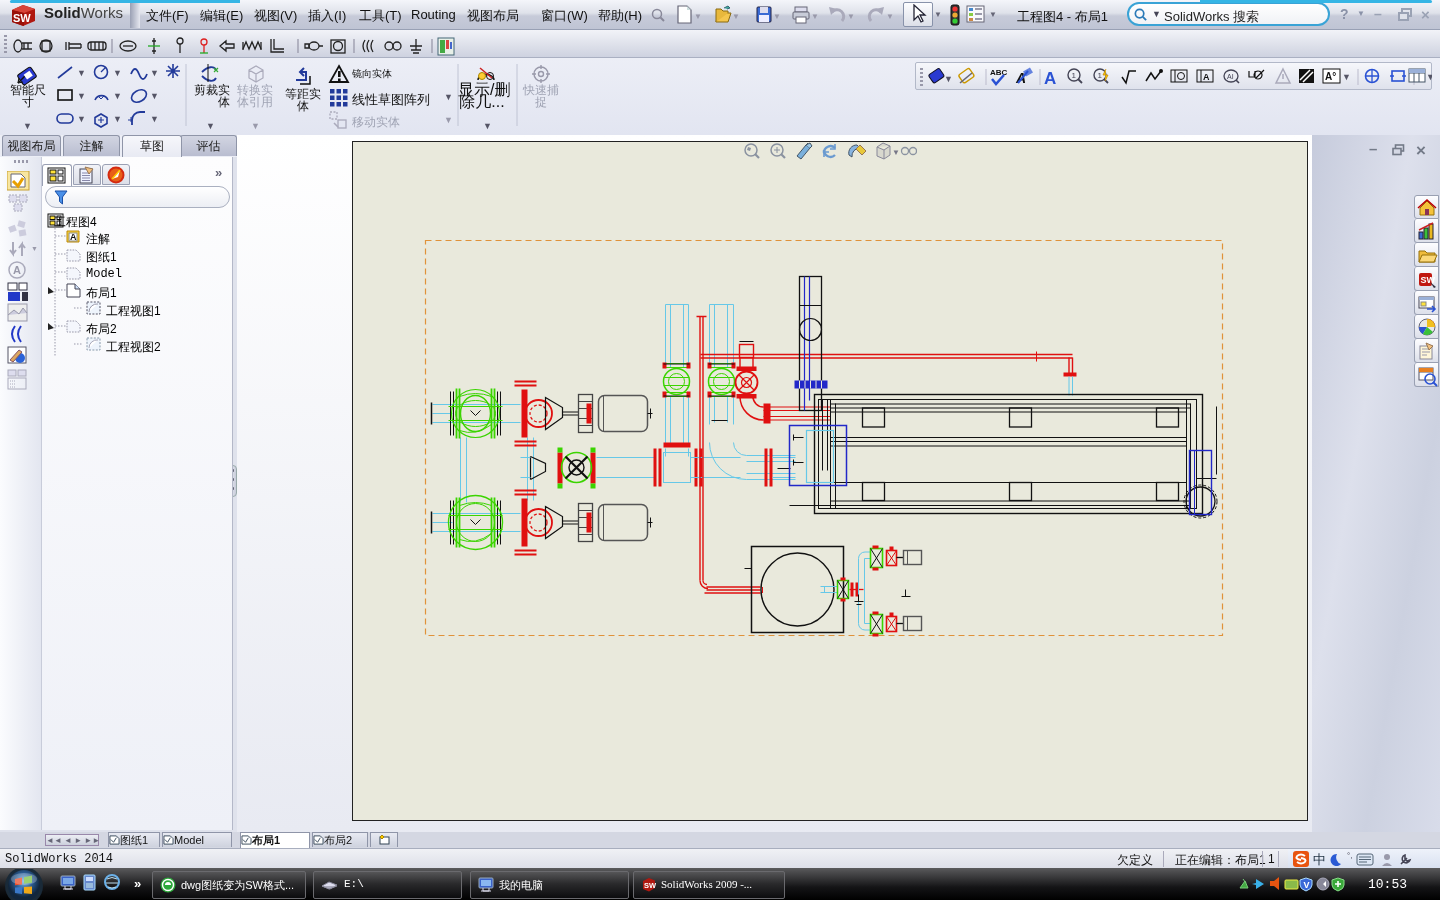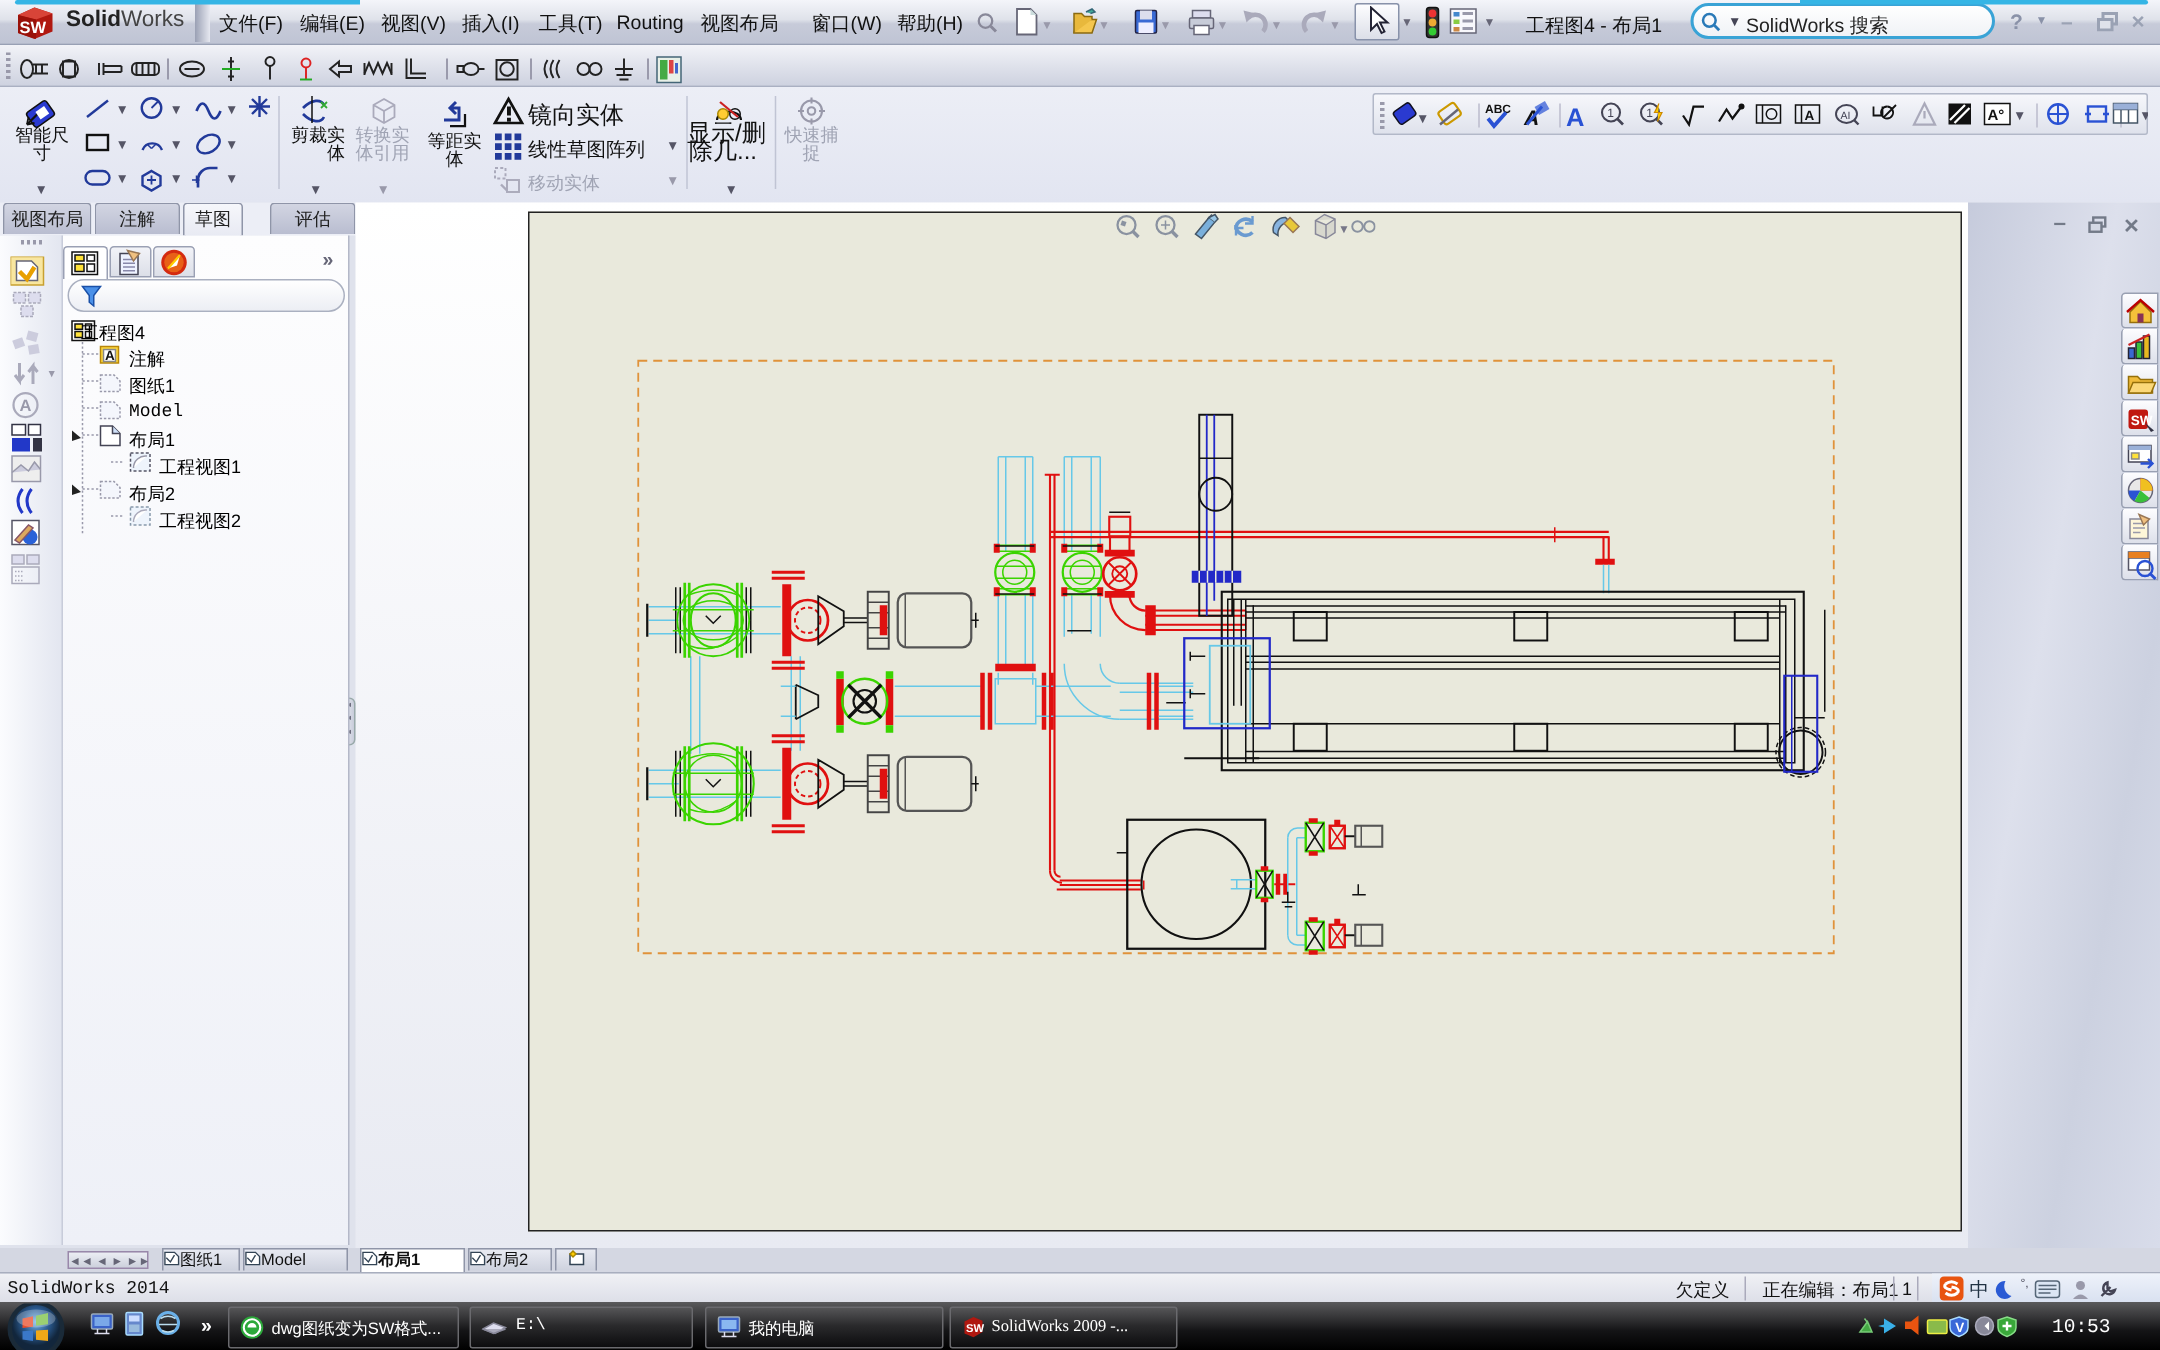--- a/index.html
+++ b/index.html
@@ -284,21 +284,21 @@
 <g transform="translate(531,6)" stroke="#99a" fill="none" stroke-width="1.4">
         <circle cx="10" cy="10" r="7"></circle>
         <circle cx="10" cy="10" r="2.5"></circle>
         <path d="M10 1 v4 M10 15 v4 M1 10 h4 M15 10 h4"></path>
       </g>
 </svg>
 <div class="abs" style="left:9px;top:26px;width:38px;font-size:12px;color:#111;text-align:center;line-height:12px">智能尺<br>寸</div>
 <div class="abs" style="left:190px;top:26px;width:40px;font-size:12px;color:#111;text-align:right;line-height:12px">剪裁实<br>体</div>
 <div class="abs" style="left:235px;top:26px;width:40px;font-size:12px;color:#a0a4b4;text-align:center;line-height:12px">转换实<br>体引用</div>
 <div class="abs" style="left:283px;top:30px;width:40px;font-size:12px;color:#111;text-align:center;line-height:12px">等距实<br>体</div>
-<span class="abs" style="left:352px;top:9px;font-size:16px;color:#111">镜向实体</span>
+<span class="abs" style="left:352px;top:9px;font-size:10px;color:#111">镜向实体</span>
 <span class="abs" style="left:352px;top:33px;font-size:13px;color:#111">线性草图阵列</span>
 <span class="abs" style="left:352px;top:56px;font-size:12px;color:#a0a4b4">移动实体</span>
 <div class="abs" style="left:458px;top:26px;width:48px;font-size:16px;color:#111;text-align:center;line-height:12px">显示/删<br>除几...</div>
 <div class="abs" style="left:520px;top:26px;width:42px;font-size:12px;color:#a0a4b4;text-align:center;line-height:12px">快速捕<br>捉</div>
 <span class="abs" style="left:23px;top:63px;font-size:9px;color:#556">▼</span>
 <span class="abs" style="left:206px;top:63px;font-size:9px;color:#556">▼</span>
 <span class="abs" style="left:251px;top:63px;font-size:9px;color:#99a">▼</span>
 <span class="abs" style="left:483px;top:63px;font-size:9px;color:#556">▼</span>
 <div class="abs" style="left:915px;top:4px;width:517px;height:28px;background:linear-gradient(#f6f7fb,#dfe2ec);border:1px solid #b2b8c8;border-radius:2px">
 <div class="abs" style="left:4px;top:5px;width:3px;height:18px;background:repeating-linear-gradient(#99a 0 2px,transparent 2px 4px)"></div>
@@ -389,21 +389,21 @@
         <rect x="1" y="2" width="16" height="13" fill="#fff" stroke="#456"></rect>
         <path d="M1 6 h16 M6 2 v13 M11 2 v13" stroke="#456"></path>
         <rect x="1" y="2" width="16" height="4" fill="#9ab0d8"></rect>
         <text x="18" y="13" font-size="9" fill="#556">▼</text>
       </svg>
 </div>
 </div>
 <div class="abs" id="tabrow">
 <span class="ctab" style="left:2px;width:59px">视图布局</span>
 <span class="ctab" style="left:63px;width:57px">注解</span>
-<span class="ctab act" style="left:122px;width:40px">草图</span>
+<span class="ctab act" style="left:122px;width:60px">草图</span>
 <span class="ctab" style="left:180px;width:57px">评估</span>
 </div>
 <div class="abs" id="viewport">
 <div id="paper">
 <svg width="954" height="678" viewBox="352.5 141.5 954 678" style="position:absolute;left:0;top:0">
 <rect x="425" y="240" width="797" height="395" fill="none" stroke="#e0923a" stroke-width="1.2" stroke-dasharray="6 4"></rect>
 <g id="asm1">
 <g stroke="#66c8e8" fill="none">
 <path d="M432 404 h88 M432 422 h88 M432 413 h20"></path>
 <path d="M460 437 v65 M466 437 v65 M527 437 v63 M533 437 v63"></path>

